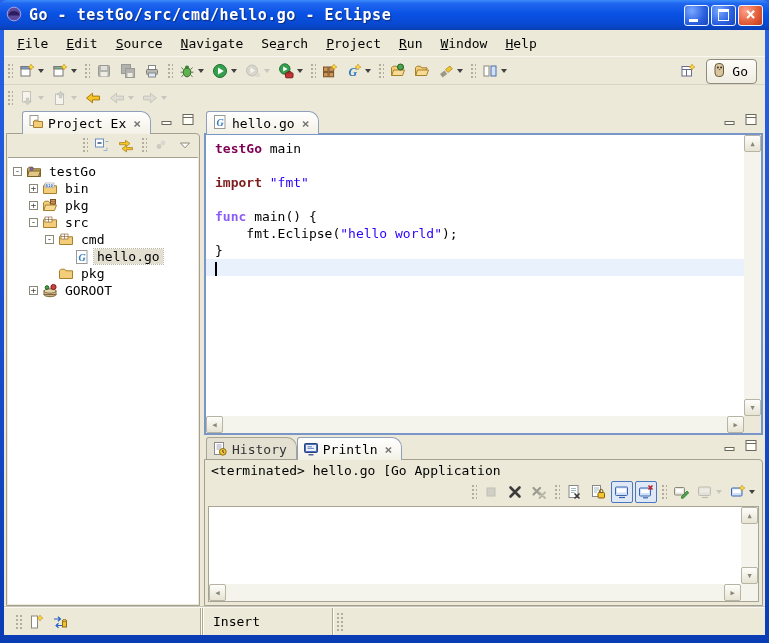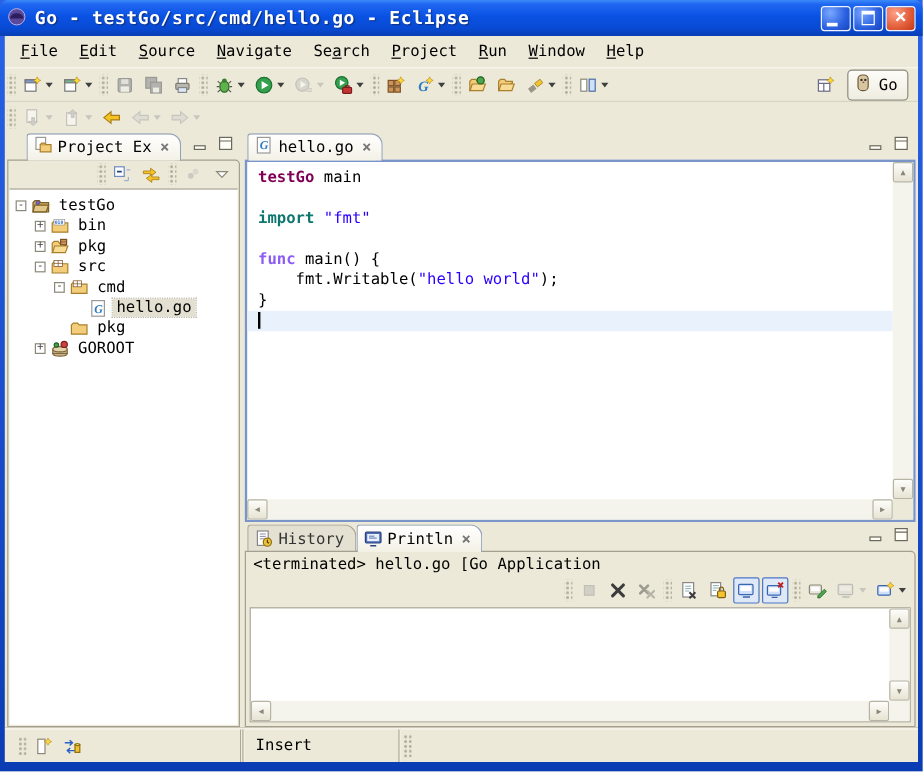--- a/index.html
+++ b/index.html
@@ -473,24 +473,24 @@
             <span><svg viewBox="0 0 16 16" width="16" height="16">
                 <rect x="3" y="2.5" width="10" height="10" fill="#fffef6" stroke="#6a675c"></rect>
                 <path d="M3 5.5h10" stroke="#6a675c"></path>
               </svg></span>
           </span>
       </div>
       <div id="editor-body">
         <div id="code">
             <div class="code-line"><span style="color:#7f0055;font-weight:bold">testGo</span><span style="color:#000000"> main</span></div>
             <div class="code-line"></div>
-            <div class="code-line"><span style="color:#0f766e;font-weight:bold">import</span><span style="color:#000000"> </span><span style="color:#2a00ff">"fmt"</span></div>
+            <div class="code-line"><span style="color:#7f1d1d;font-weight:bold">import</span><span style="color:#000000"> </span><span style="color:#2a00ff">"fmt"</span></div>
             <div class="code-line"></div>
             <div class="code-line"><span style="color:#8b5cf6;font-weight:bold">func</span><span style="color:#000000"> main() {</span></div>
-            <div class="code-line"><span style="color:#000000">    fmt.Writable(</span><span style="color:#2a00ff">"hello world"</span><span style="color:#000000">);</span></div>
+            <div class="code-line"><span style="color:#000000">    fmt.Eclipse(</span><span style="color:#2a00ff">"hello world"</span><span style="color:#000000">);</span></div>
             <div class="code-line"><span style="color:#000000">}</span></div>
             <div class="code-line current"><span class="caret"></span></div>
           </div>
         <div class="vscroll">
           <span class="sb-btn" style="top:0;right:0;">▲</span>
           <span class="sb-btn" style="bottom:0;right:0;">▼</span>
         </div>
         <div class="hscroll">
           <span class="sb-btn" style="left:0;top:0;">◀</span>
           <span class="sb-btn" style="right:0;top:0;">▶</span>

